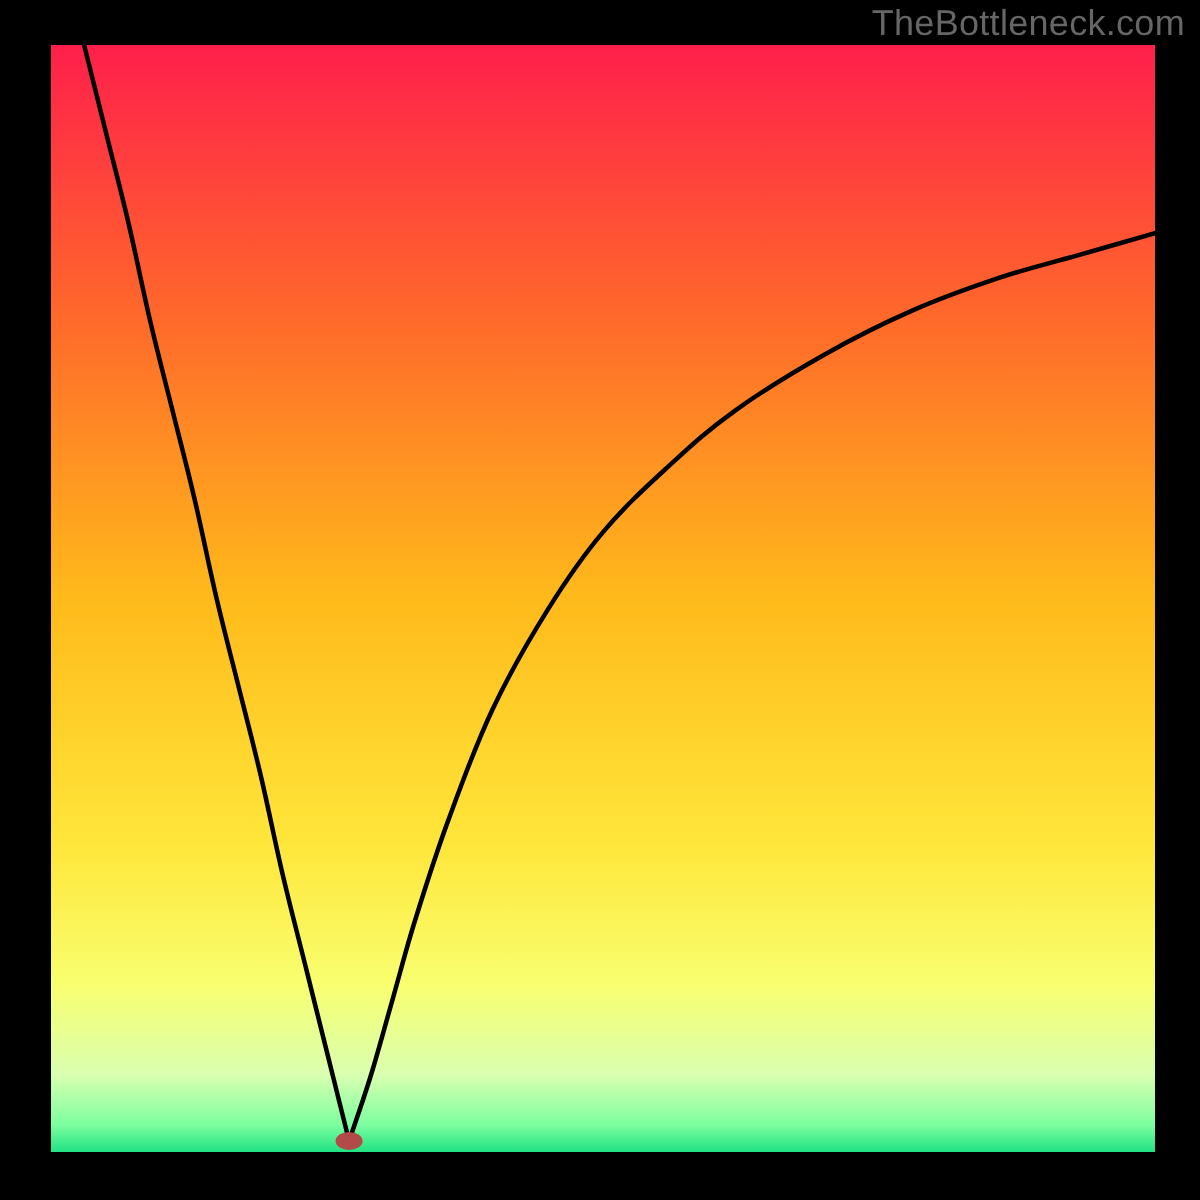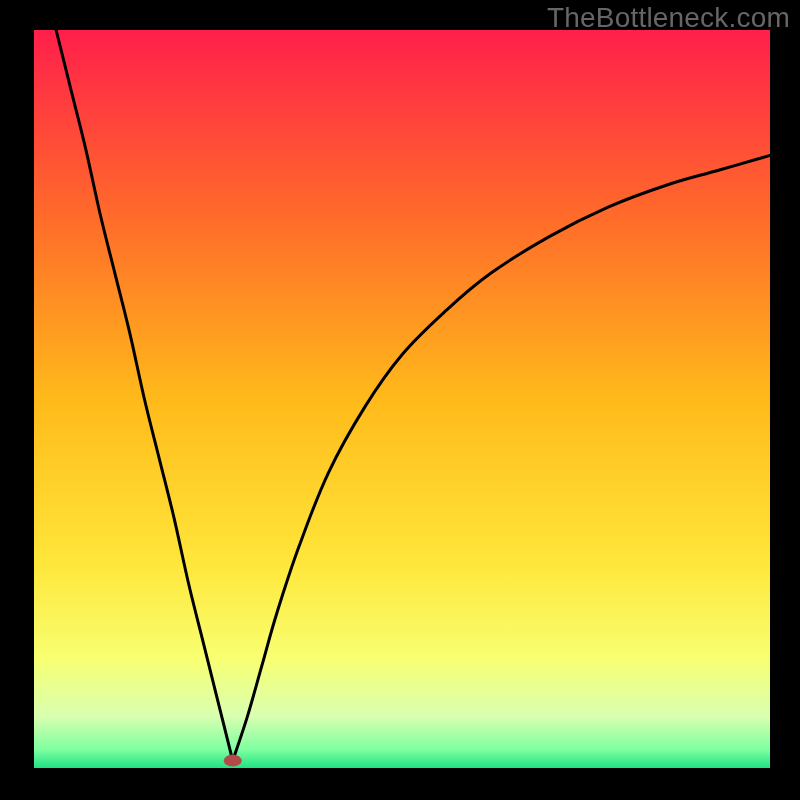--- a/index.html
+++ b/index.html
@@ -22,21 +22,21 @@
   }
   .gradient-bg {
     position: absolute;
     left: 0; top: 0; right: 0; bottom: 0;
   }
   .watermark {
     position: absolute;
     top: 2px;
     right: 10px;
     color: #666;
-    font-size: 28px;
+    font-size: 24px;
     font-weight: 500;
     letter-spacing: 0.2px;
   }
   svg.curve {
     position: absolute;
     left: 0; top: 0;
   }
 </style>
 </head>
 <body>

